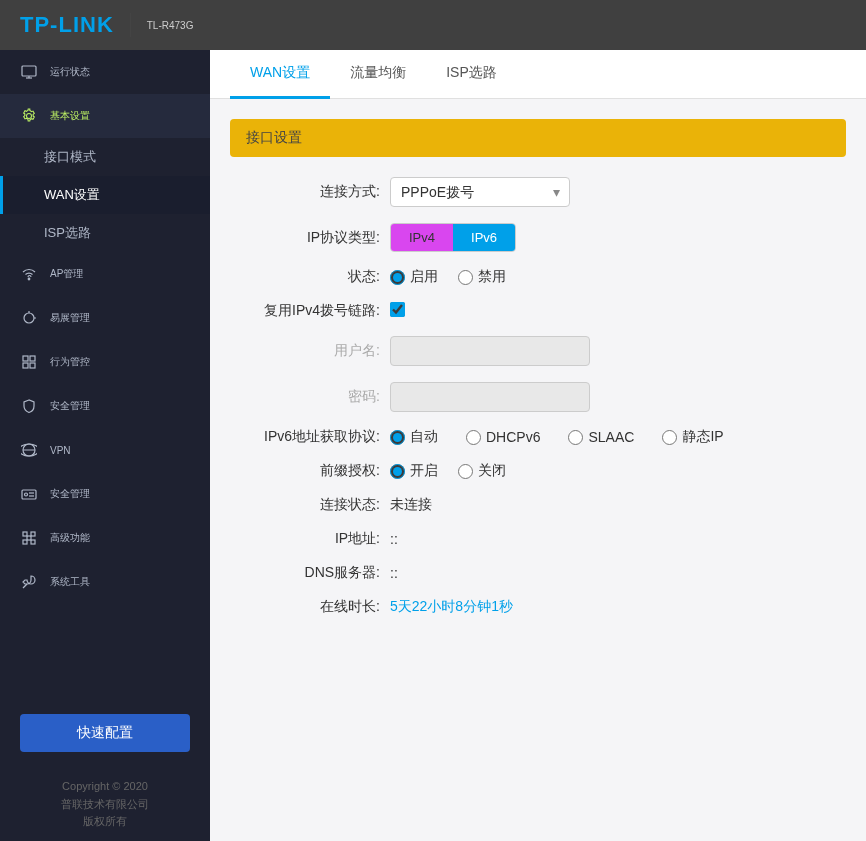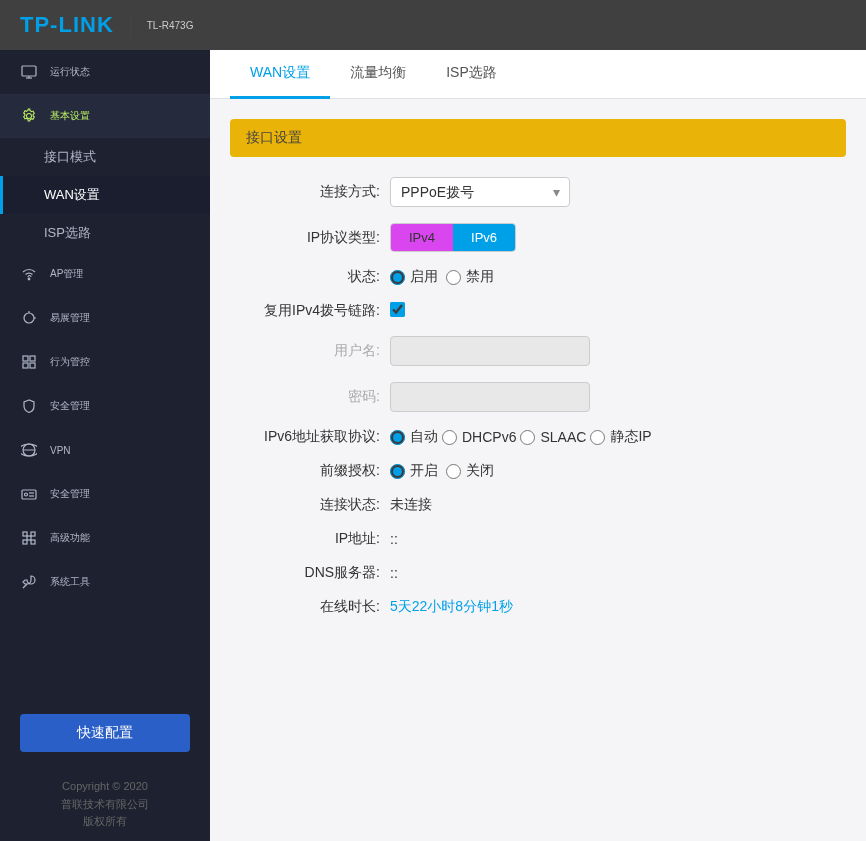--- a/index.html
+++ b/index.html
@@ -213,21 +213,21 @@
       font-family: inherit;
     }
     .protocol-btn.active {
       background: #00a0e9;
       color: #fff;
     }
 
     
     .radio-group {
       display: flex;
-      gap: 8px;
+      gap: 20px;
     }
     .radio-label {
       display: flex;
       align-items: center;
       gap: 5px;
       cursor: pointer;
       color: #333;
       font-size: 14px;
     }
     .radio-input {
@@ -264,21 +264,21 @@
     }
     .online-time {
       color: #00a0e9;
       font-size: 14px;
     }
 
     
     .radio-group-4 {
       display: flex;
       align-items: center;
-      gap: 4px;
+      gap: 28px;
       flex-wrap: wrap;
     }
   </style>
 </head>
 <body>
 
 <div class="header">
   <span class="header-logo">TP-LINK</span>
   <div class="header-divider"></div>
   <span class="header-model">TL-R473G</span>

